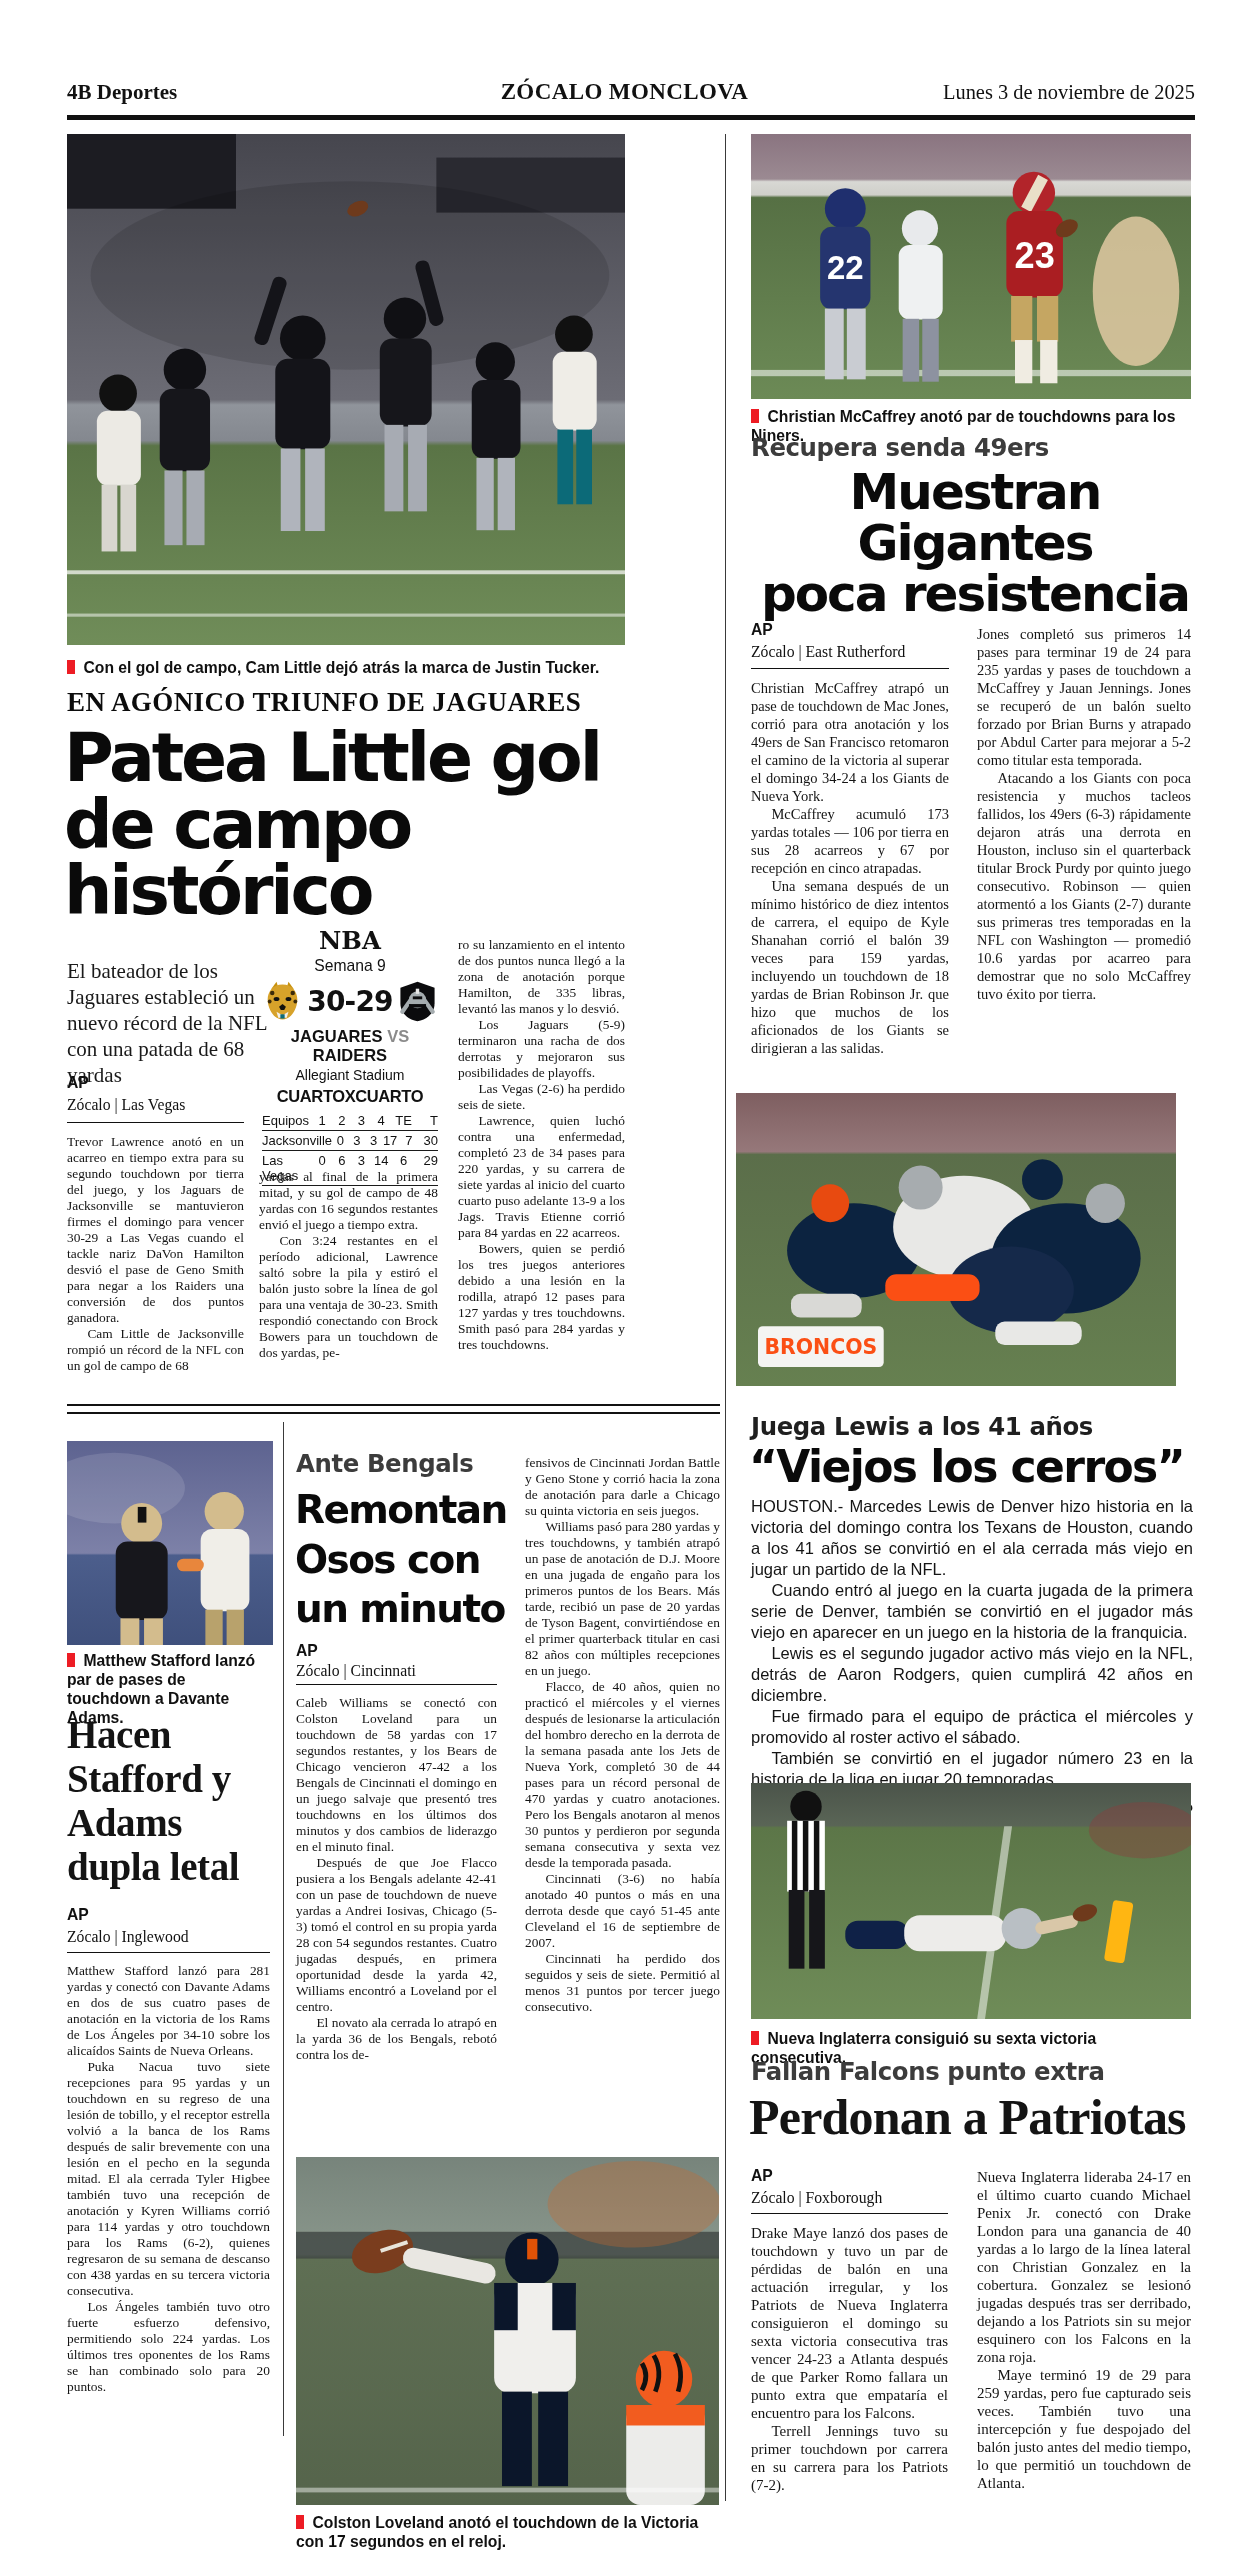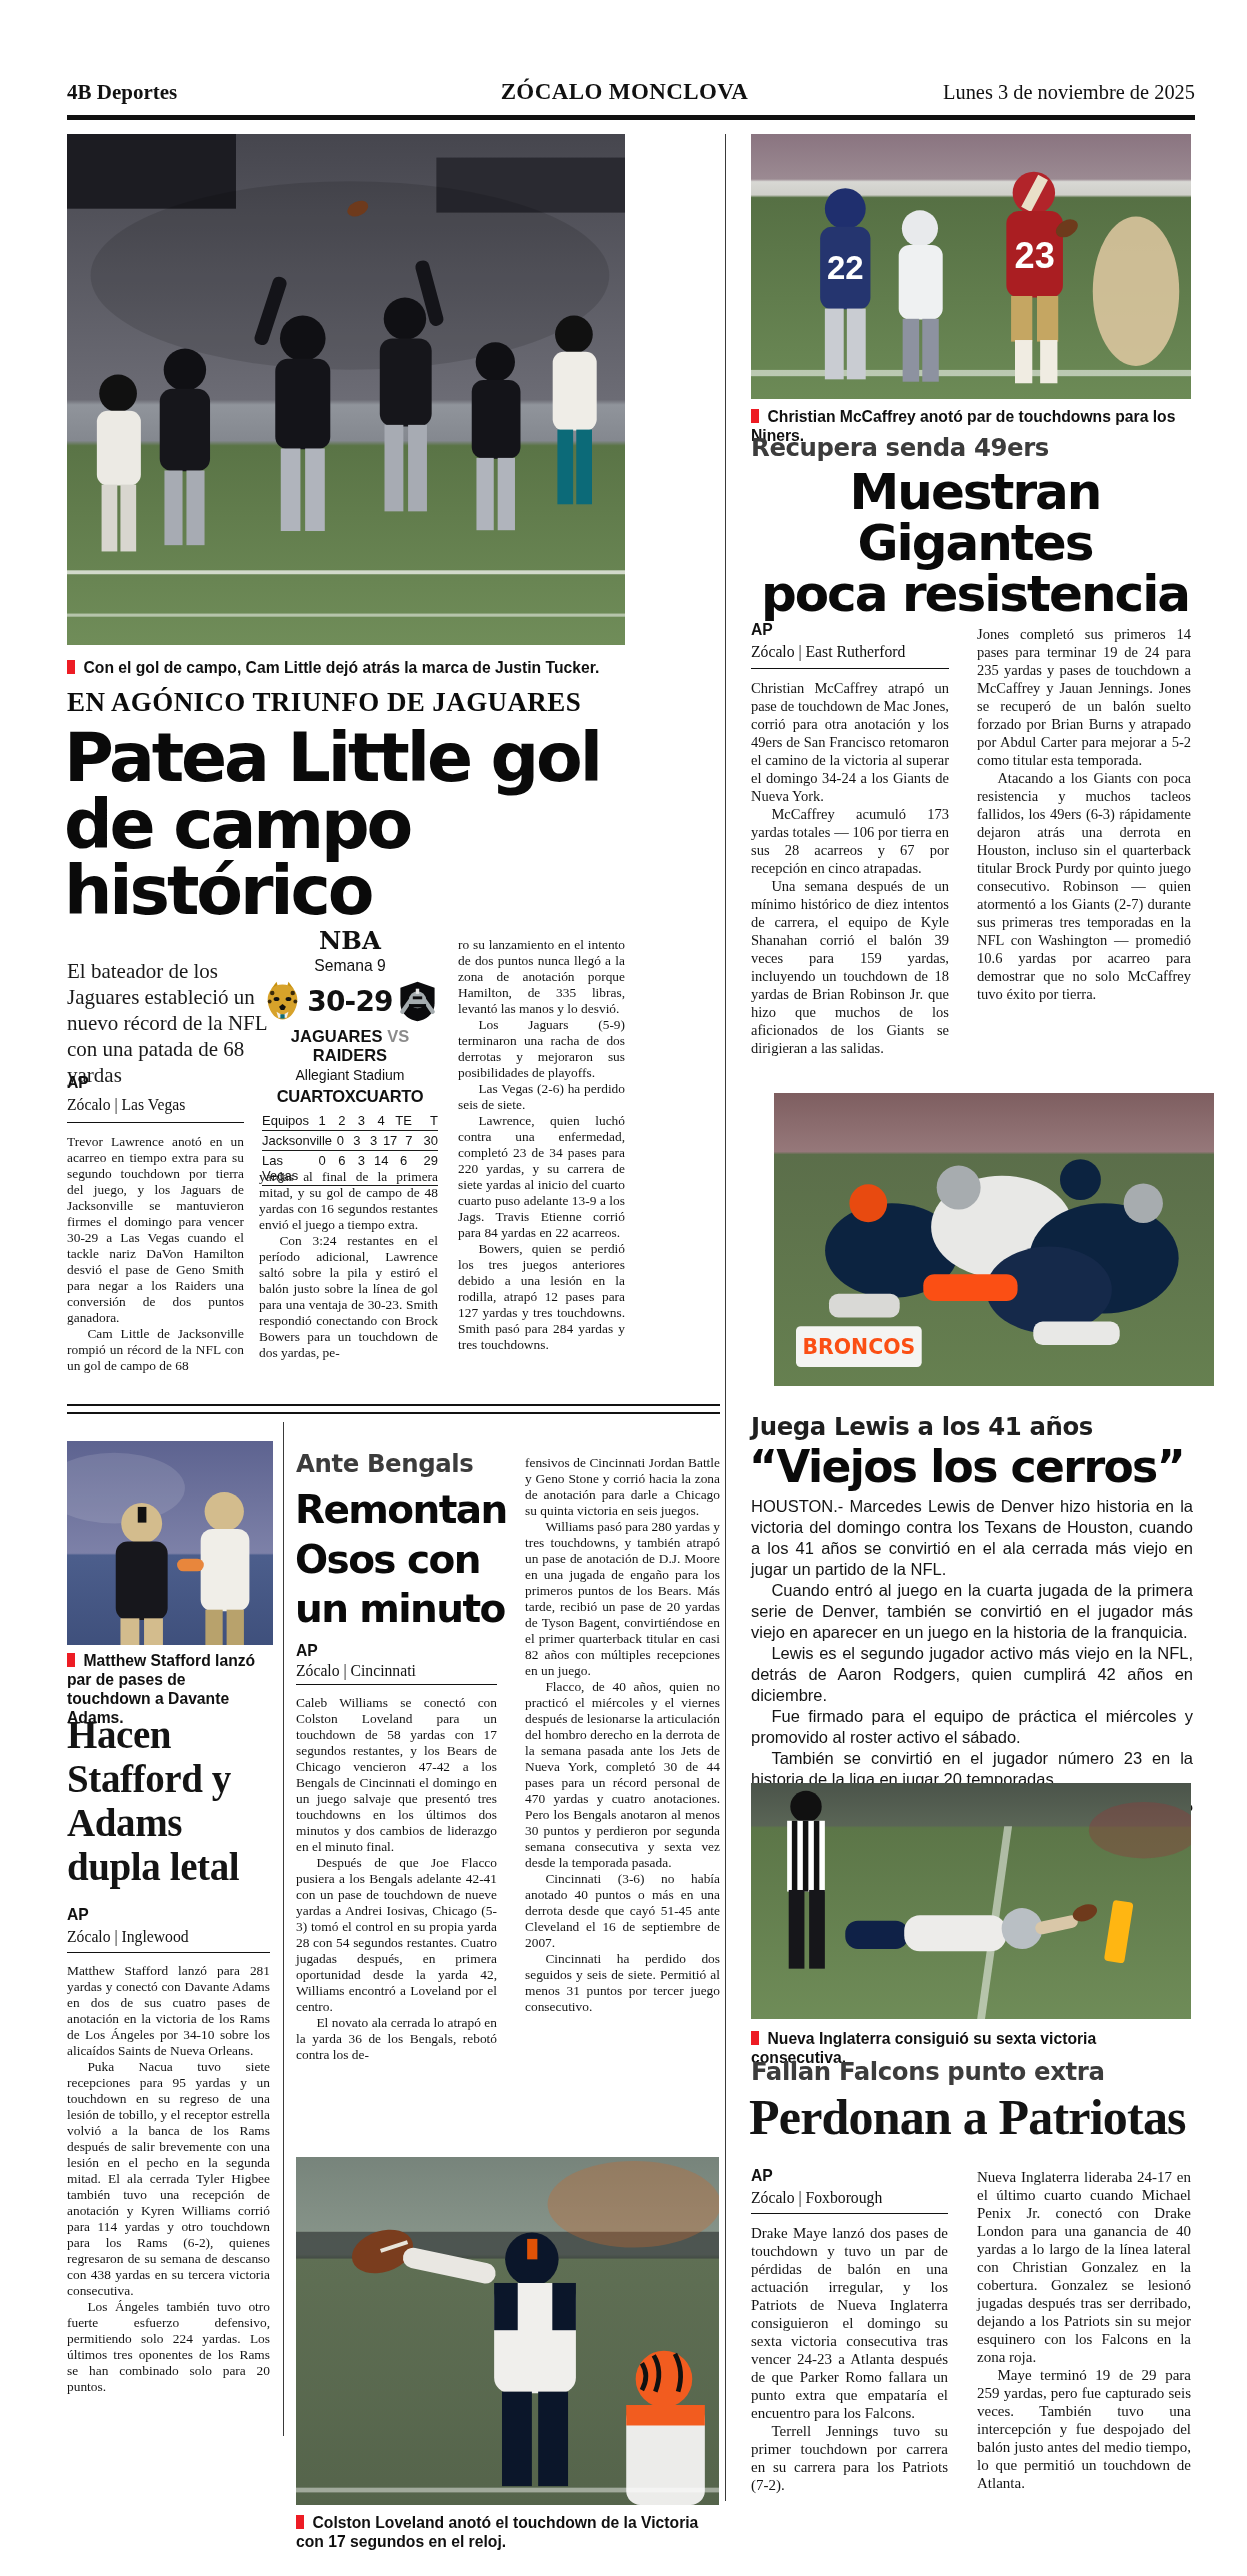--- a/index.html
+++ b/index.html
@@ -274,21 +274,21 @@
   <div class="abs body-col body-md" style="left:751px;top:679px;width:198px;">
     <p>Christian McCaffrey atrapó un pase de touchdown de Mac Jones, corrió para otra anotación y los 49ers de San Francisco retomaron el camino de la victoria al superar el domingo 34-24 a los Giants de Nueva York.</p>
     <p>McCaffrey acumuló 173 yardas totales — 106 por tierra en sus 28 acarreos y 67 por recepción en cinco atrapadas.</p>
     <p>Una semana después de un mínimo histórico de diez intentos de carrera, el equipo de Kyle Shanahan corrió el balón 39 veces para 159 yardas, incluyendo un touchdown de 18 yardas de Brian Robinson Jr. que hizo que muchos de los aficionados de los Giants se dirigieran a las salidas.</p>
   </div>
   <div class="abs body-col body-md" style="left:977px;top:625px;width:214px;">
     <p>Jones completó sus primeros 14 pases para terminar 19 de 24 para 235 yardas y pases de touchdown a McCaffrey y Jauan Jennings. Jones se recuperó de un balón suelto forzado por Brian Burns y atrapado por Abdul Carter para mejorar a 5-2 como titular esta temporada.</p>
     <p>Atacando a los Giants con poca resistencia y muchos tacleos fallidos, los 49ers (6-3) rápidamente dejaron atrás una derrota en Houston, incluso sin el quarterback titular Brock Purdy por quinto juego consecutivo. Robinson — quien atormentó a los Giants (2-7) durante sus primeras tres temporadas en la NFL con Washington — promedió 10.6 yardas por acarreo para demostrar que no solo McCaffrey tuvo éxito por tierra.</p>
   </div>
 
-  <div class="photo" style="left:774px;top:1093px;width:440px;height:293px;">
+  <div class="photo" style="left:736px;top:1093px;width:440px;height:293px;">
     <svg viewBox="0 0 560 372" preserveAspectRatio="none">
       <defs>
         <linearGradient id="bg2" x1="0" y1="0" x2="0" y2="1">
           <stop offset="0" stop-color="#7e5e60"></stop>
             <stop offset="0.2" stop-color="#96787a"></stop>
           <stop offset="0.21" stop-color="#5b6e4a"></stop>
             <stop offset="1" stop-color="#668050"></stop>
         </linearGradient>
       </defs>
       <rect width="560" height="372" fill="url(#bg2)"></rect>

